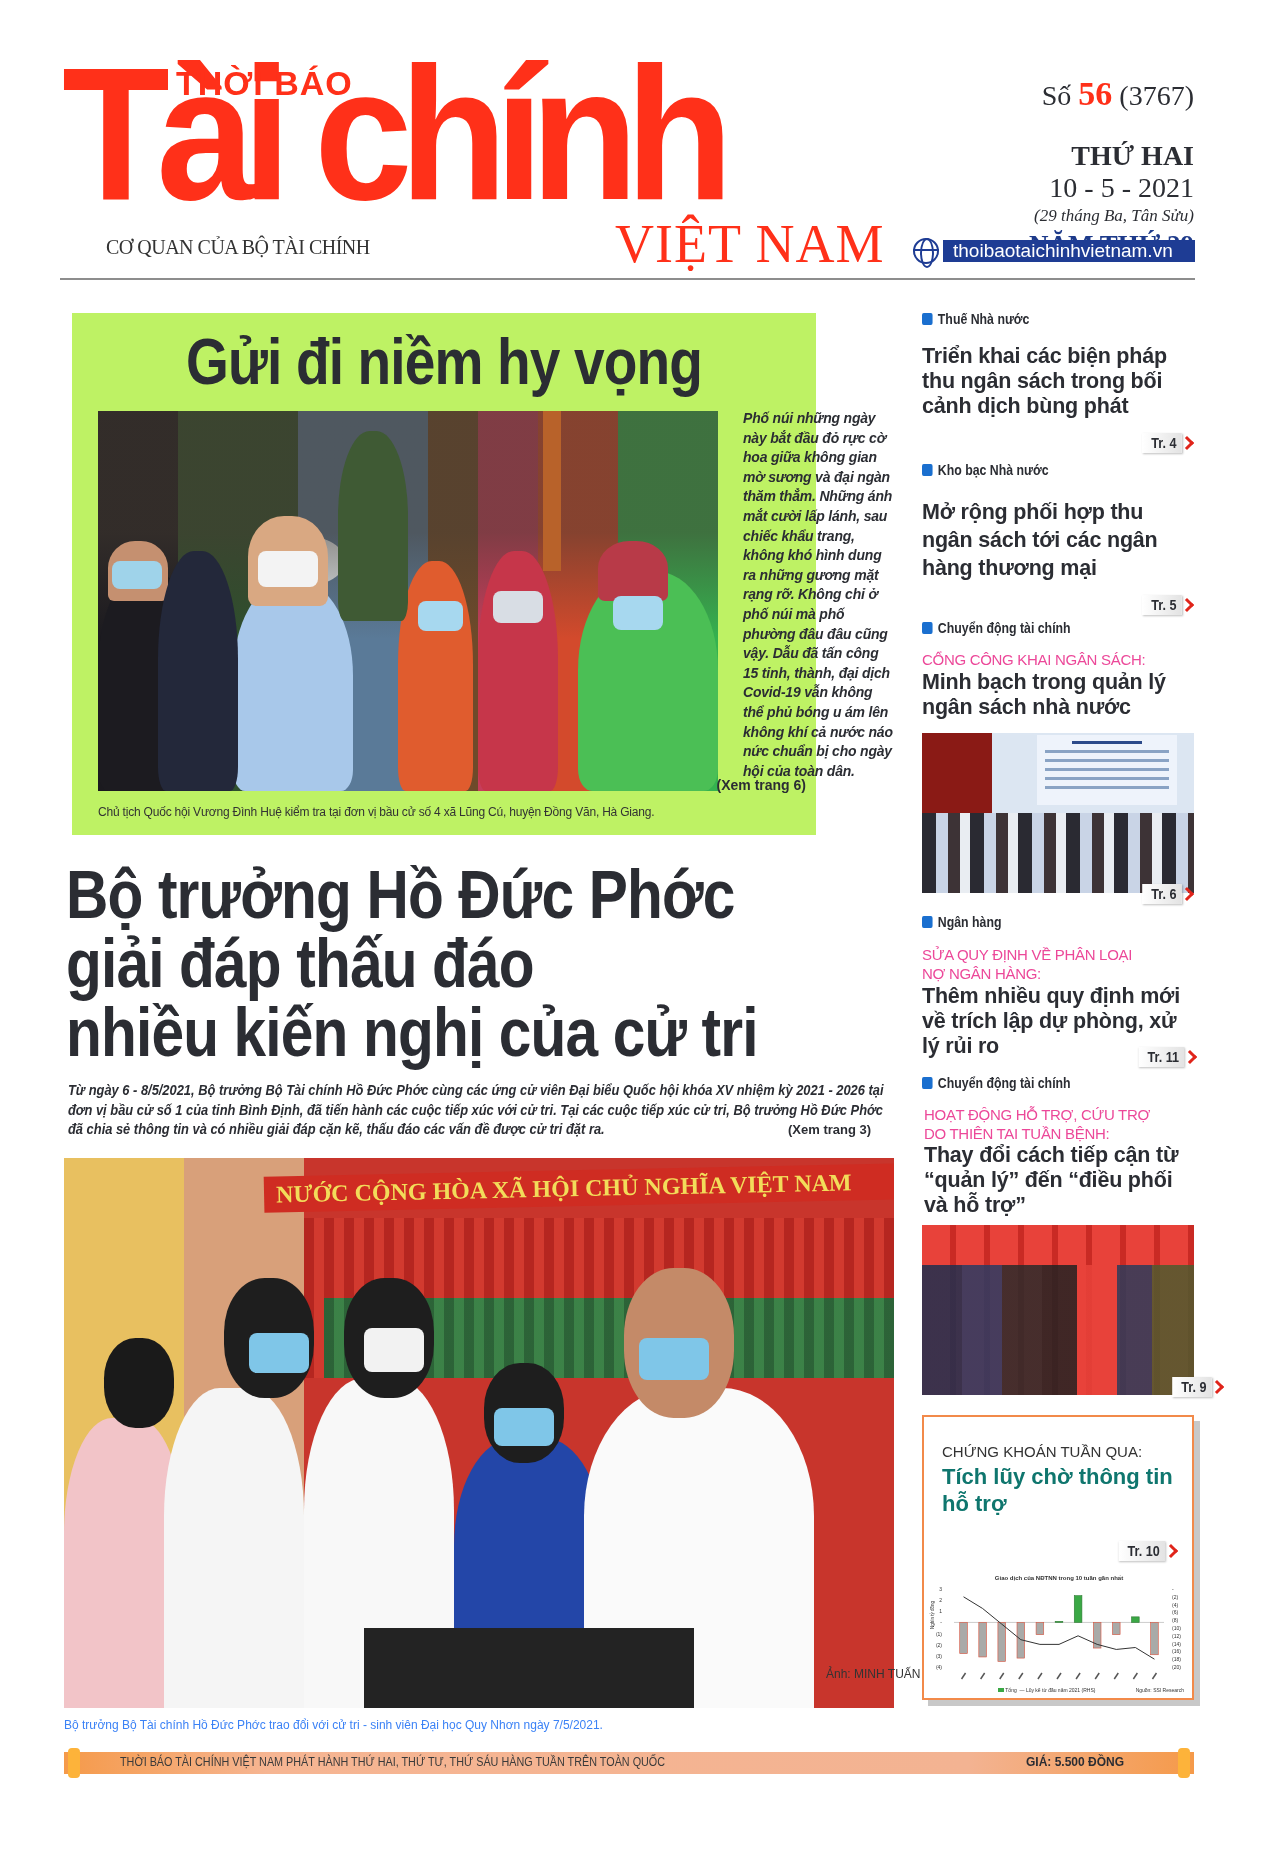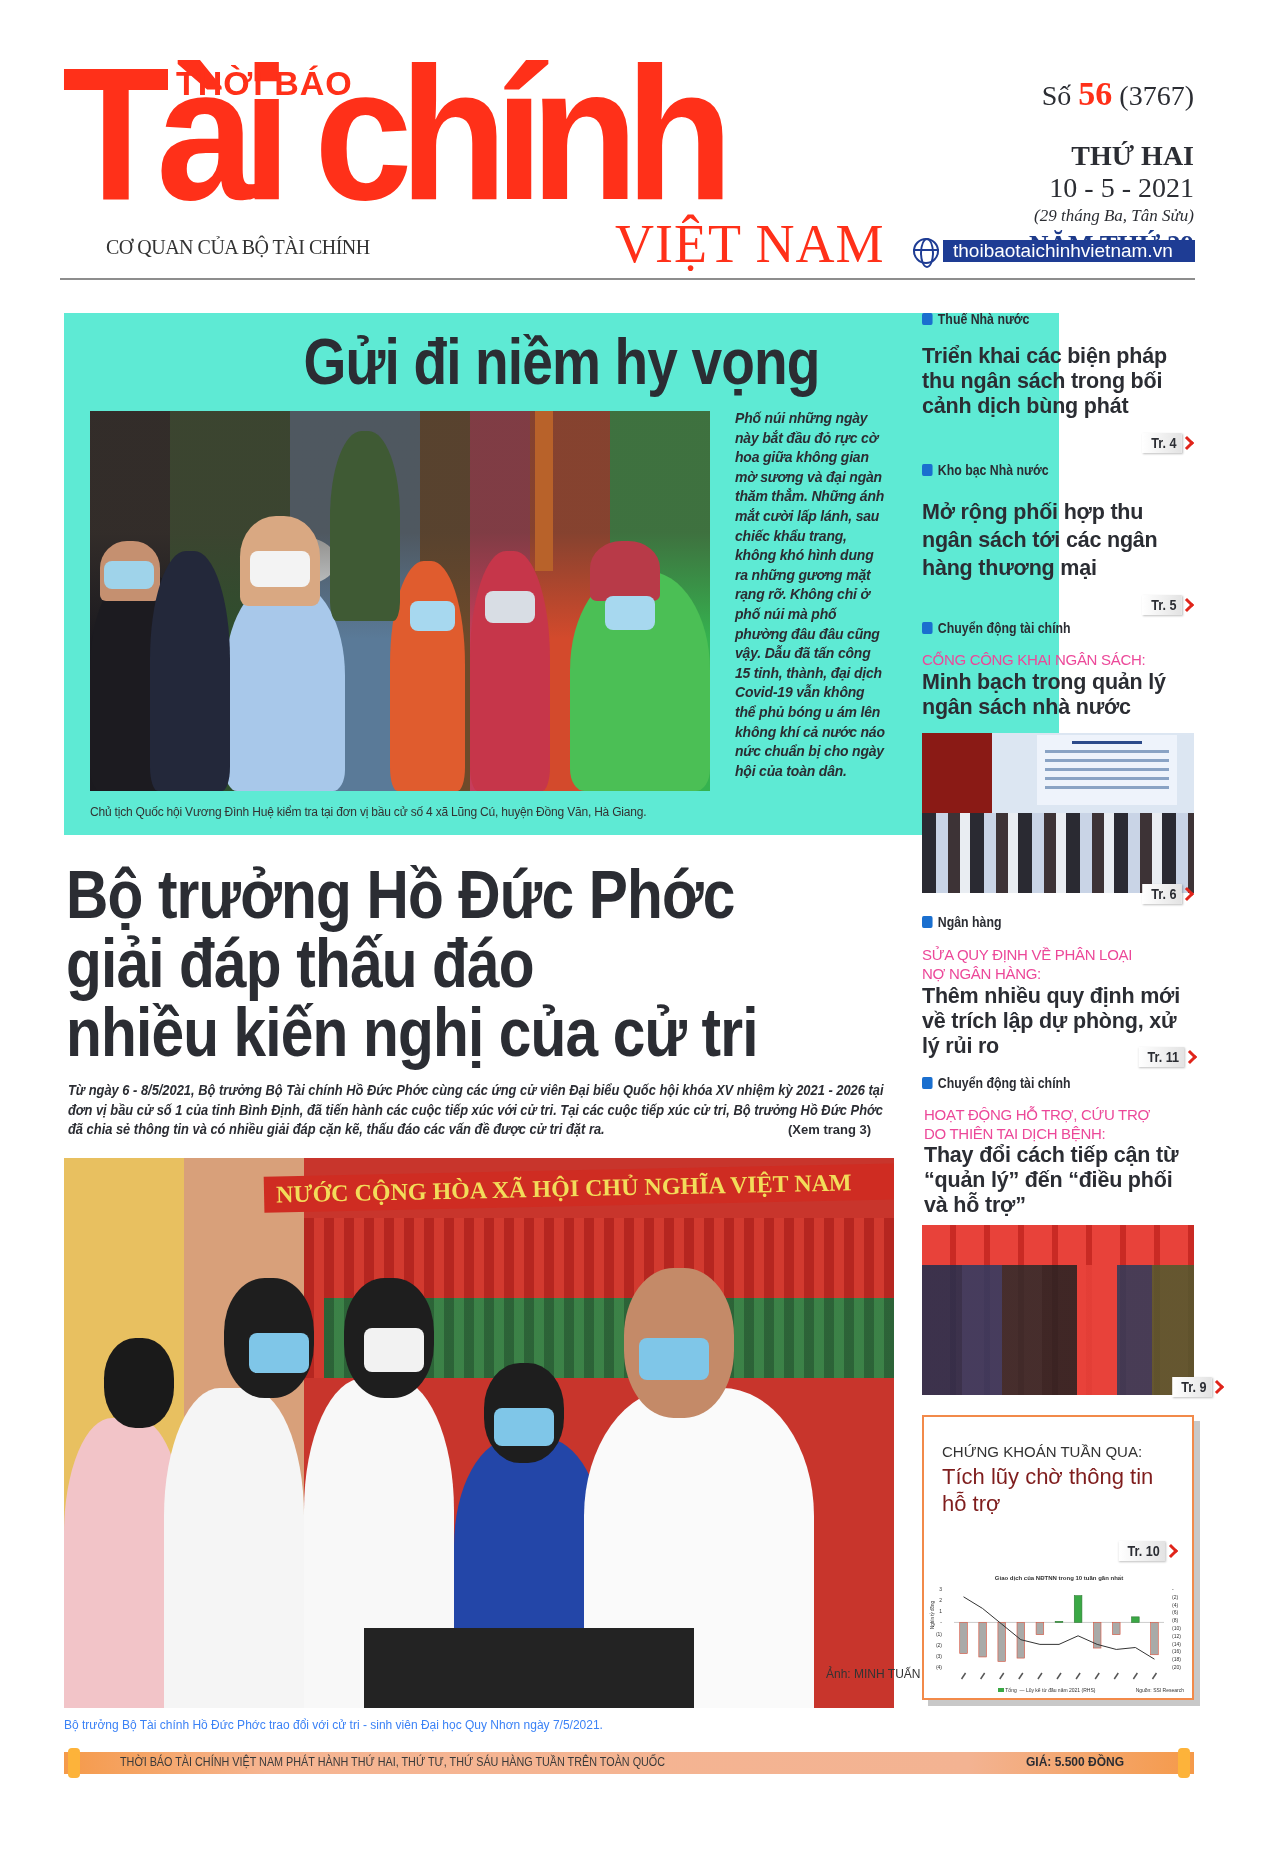--- a/index.html
+++ b/index.html
@@ -21,21 +21,21 @@
   .issue .l4 { font-size: 17px; line-height: 24px; font-style: italic; }
   .issue .l5 { font-size: 27px; font-weight: 700; color: #1d3a8a; line-height: 34px; }
   .website { position: absolute; left: 913px; top: 238px; width: 282px; height: 26px; display: flex; align-items: center; }
   .website .globe { width: 26px; height: 26px; border-radius: 50%; border: 2px solid #1e3c94; position: relative; background: #fff; }
   .website .globe::before { content: ""; position: absolute; left: 5px; top: -2px; width: 10px; height: 26px; border: 2px solid #1e3c94; border-radius: 50%; }
   .website .globe::after { content: ""; position: absolute; left: -2px; top: 9px; width: 26px; height: 2px; background: #1e3c94; }
   .website .url { margin-left: 4px; flex: 1; height: 22px; background: #1e3c94; color: #fff; font-size: 19px; line-height: 22px; padding-left: 10px; }
   .head-rule { position: absolute; left: 60px; top: 278px; width: 1135px; height: 2px; background: #8d8d8d; }
 
   
-  .feature { position: absolute; left: 64px; top: 313px; width: 995px; height: 522px; background: #5eead4; }
+  .feature { position: absolute; left: 72px; top: 313px; width: 744px; height: 522px; background: #bef264; }
   .feature-title { position: absolute; left: 0; width: 100%; top: 12px; text-align: center; font-size: 64px; font-weight: 700;
     color: #2b2d33; letter-spacing: -1px; transform: scaleX(0.86); }
   .photo1 { position: absolute; left: 26px; top: 98px; width: 620px; height: 380px; overflow: hidden;
     background:
       radial-gradient(ellipse 60px 40px at 210px 150px, #e6eef3 60%, transparent 62%),
       linear-gradient(90deg, #1b1a1f 0 80px, #2e4f2d 80px 200px, #5a7a98 200px 330px, #6e4a2a 330px 380px, #c63d5b 380px 440px, #d34a2c 440px 520px, #35b24f 520px 620px);
   }
   .photo1 .shade { position: absolute; inset: 0; background: linear-gradient(180deg, rgba(70,60,50,0.55) 0 32%, rgba(0,0,0,0) 60%); }
   .photo1 .p { position: absolute; border-radius: 45% 45% 10% 10%; }
   .feature-text { position: absolute; left: 671px; top: 95px; width: 150px; font-style: italic; font-weight: 700; font-size: 15.2px;
@@ -75,21 +75,21 @@
   .thumb1 .crowd { position: absolute; left: 0; top: 80px; width: 272px; height: 80px;
     background: repeating-linear-gradient(90deg, #2a2a32 0 14px, #c9d4e6 14px 26px, #3d3336 26px 38px, #e9edf2 38px 48px); }
   .thumb2 { left: 922px; top: 1225px; width: 272px; height: 170px; background: #d3322a; }
   .thumb2 .buckets { position: absolute; inset: 0; background: repeating-linear-gradient(90deg, #e8423a 0 28px, #c92a24 28px 34px); }
   .thumb2 .people { position: absolute; left: 0; top: 40px; width: 272px; height: 130px;
     background: linear-gradient(90deg, #1e2f4f 0 40px, #2a3b63 40px 80px, #2a2a2a 80px 120px, #222 120px 155px, #e8423a 155px 195px, #2c3b5a 195px 230px, #4e5a2e 230px 272px); opacity: 0.85; }
 
   .stock-box { position: absolute; left: 922px; top: 1415px; width: 272px; height: 285px; background: #fff; border: 2px solid #f28a4a;
     box-shadow: 6px 6px 0 #c8c8c8; }
   .stock-box .kick { position: absolute; left: 18px; top: 26px; font-size: 15px; color: #333; }
-  .stock-box .t { position: absolute; left: 18px; top: 46px; font-weight: 400; font-size: 22px; line-height: 27px; color: #7f1d1d; }
+  .stock-box .t { position: absolute; left: 18px; top: 46px; font-weight: 700; font-size: 22px; line-height: 27px; color: #0f766e; }
   .stock-box .page-ref { left: 192px; top: 123px; }
   .chart { position: absolute; left: 4px; top: 158px; width: 262px; height: 122px; }
   .chart-title { position: absolute; left: 0; width: 100%; top: 0; text-align: center; font-size: 6px; font-weight: 700; color: #333; }
   .legend { position: absolute; left: 70px; bottom: 4px; font-size: 5px; color: #333; }
   .source { position: absolute; right: 6px; bottom: 4px; font-size: 5px; color: #333; }
 
   
   .footer { position: absolute; left: 64px; top: 1752px; width: 1130px; height: 22px;
     background: linear-gradient(90deg, #f59a4a 0%, #f6b592 18%, #f3b392 80%, #f59a4a 100%); }
   .footer .cap-l, .footer .cap-r { position: absolute; top: -4px; width: 12px; height: 30px; background: #fdb33a; border-radius: 4px; }
@@ -234,21 +234,21 @@
   <div class="s-title" style="left:922px;top:984px;width:270px;">Thêm nhiều quy định mới về trích lập dự phòng, xử lý rủi ro</div>
   <div class="page-ref" style="left:1136px;top:1046px;">
     <span class="lbl">Tr. 11</span>
     <span class="chev"></span>
   </div>
 
   <div class="tag" style="left:922px;top:1075px;">
     <span class="sq"></span>
     <span>Chuyển động tài chính</span>
   </div>
-  <div class="kicker" style="left:924px;top:1105px;width:230px;">HOẠT ĐỘNG HỖ TRỢ, CỨU TRỢ DO THIÊN TAI DỊCH BỆNH:</div>
+  <div class="kicker" style="left:924px;top:1105px;width:230px;">HOẠT ĐỘNG HỖ TRỢ, CỨU TRỢ DO THIÊN TAI TUẦN BỆNH:</div>
   <div class="s-title" style="left:924px;top:1143px;width:272px;">Thay đổi cách tiếp cận từ “quản lý” đến “điều phối và hỗ trợ”</div>
   <div class="thumb thumb2">
     <div class="buckets"></div>
     <div class="people"></div>
   </div>
   <div class="page-ref" style="left:1170px;top:1376px;">
     <span class="lbl">Tr. 9</span>
     <span class="chev"></span>
   </div>
 

